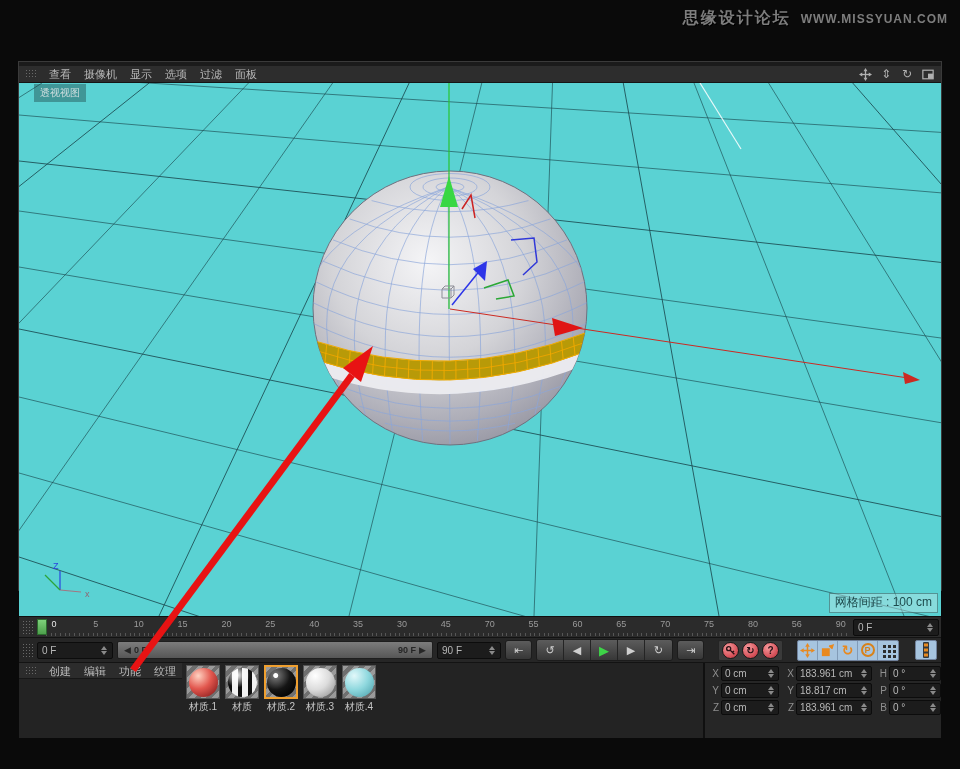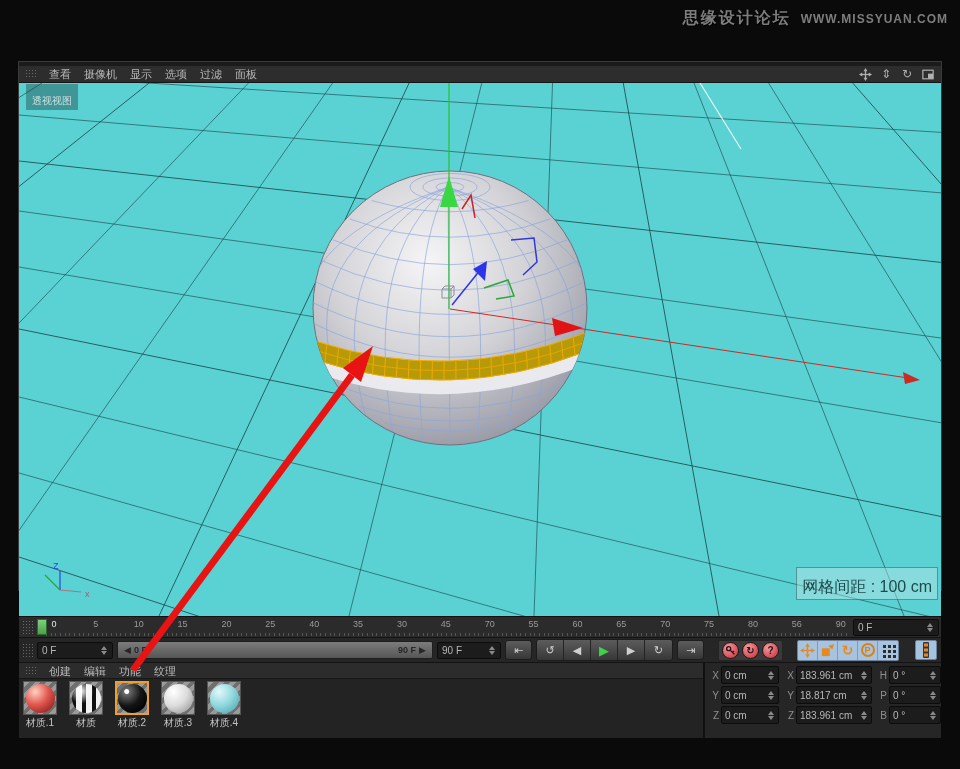--- a/index.html
+++ b/index.html
@@ -26,24 +26,24 @@
   .vp-menubar { height:17px; background:#2d2d2d; border-bottom:1px solid #151515;
     display:flex; align-items:center; gap:13px; padding:0 6px; position:relative; }
   .menu-item { font-size:11px; color:#b8b8b8; cursor:default; line-height:16px; }
   .vp-tools { position:absolute; right:6px; top:1px; display:flex; gap:7px; align-items:center; }
   .vpt { width:14px; height:14px; display:flex; align-items:center; justify-content:center;
     color:#b0b0b0; font-size:12px; line-height:14px; }
 
   
   .viewport { position:relative; width:922px; height:533px; background:#5ad2d3; overflow:hidden; }
   .viewport svg.scene { position:absolute; left:0; top:0; }
-  .view-label { position:absolute; left:7px; top:1px; background:rgba(25,60,62,.40);
-    color:#cfdedf; font-size:10px; padding:10px 6px 2px; }
-  .grid-label { position:absolute; right:3px; bottom:16px; background:rgba(190,230,230,.45);
-    border:1px solid rgba(20,60,60,.45); color:#1d4a4c; font-size:16px; padding:9px 5px 1px; }
+  .view-label { position:absolute; left:15px; top:1px; background:rgba(25,60,62,.40);
+    color:#cfdedf; font-size:10px; padding:2px 6px 2px; }
+  .grid-label { position:absolute; right:3px; bottom:3px; background:rgba(190,230,230,.45);
+    border:1px solid rgba(20,60,60,.45); color:#1d4a4c; font-size:12px; padding:0 5px 1px; }
 
   
   .ruler-row { height:21px; background:#2b2b2b; border-top:1px solid #101010;
     display:flex; align-items:center; padding:0 2px 0 3px; gap:3px; }
   .ruler { position:relative; flex:1; height:19px; background:#2b2b2b; }
   .ticks { position:absolute; left:14px; right:4px; top:1px; display:flex;
     justify-content:space-between; font-size:9px; color:#9a9a9a; }
   .ticks span { min-width:8px; text-align:center; }
   .ticks span.first { color:#e8e8e8; }
   .ruler::after { content:""; position:absolute; left:10px; right:2px; bottom:1px; height:3px;
@@ -92,24 +92,24 @@
     color:#d8821a; font-size:9px; font-weight:bold; display:flex; align-items:center; justify-content:center; }
   .tg.rotate { color:#e8891f; font-size:14px; font-weight:bold; }
   .pla-dots { width:15px; height:15px;
     background-image:radial-gradient(#2d2d2d 1.7px, transparent 1.9px);
     background-size:5px 5px; background-position:1px 1px; }
   .key-tile { margin-left:12px; width:22px; height:20px; background:#a6c4df;
     border:1px solid #70819b; border-radius:2px; display:flex; align-items:center; justify-content:center; }
 
   
   .bottom-row { height:76px; display:flex; gap:2px; background:#101010; border-top:1px solid #131313; }
-  .materials-panel { flex:1; background:#232323; display:flex; flex-direction:column; }
+  .materials-panel { flex:1; background:#232323; display:flex; }
   .mat-menubar { height:16px; background:#2c2c2c; border-bottom:1px solid #171717;
     display:flex; align-items:center; gap:13px; padding:0 6px; }
-  .mat-list { flex:1; display:flex; gap:8px; padding:2px 2px; }
+  .mat-list { flex:1; display:flex; gap:1px; padding:2px 2px; }
   .mat-tile { width:38px; display:flex; flex-direction:column; align-items:center; }
   .thumb { width:34px; height:34px; border:1px solid #555;
     background:repeating-linear-gradient(135deg,#9a9a9a 0 4px,#6f6f6f 4px 8px);
     display:flex; align-items:center; justify-content:center; }
   .mat-tile.selected .thumb { border:2px solid #ef9f2f; }
   .ball { width:29px; height:29px; border-radius:50%; }
   .ball.red  { background:radial-gradient(circle at 32% 27%, #ffd2c2, #e2574e 45%, #8e1f1f 88%); }
   .ball.stripe { background:
       radial-gradient(circle at 32% 25%, rgba(255,255,255,.95), rgba(255,255,255,0) 42%),
       repeating-linear-gradient(90deg,#101010 0 4px,#f2f2f2 4px 10px); }
@@ -120,21 +120,21 @@
 
   .coord-panel { width:236px; background:#262626; display:flex; flex-direction:column; }
   .coord-head { height:16px; background:#2c2c2c; border-bottom:1px solid #171717;
     display:grid; grid-template-columns:14px 56px 13px 76px 13px 50px; gap:2px;
     align-items:center; padding:0 4px; }
   .coord-head .handle { margin-left:1px; }
   .coord-head .hd { font-size:11px; color:#b0b0b0; }
   .coord-grid { display:grid; grid-template-columns:10px 58px 13px 76px 13px 52px;
     gap:2px 2px; padding:3px 4px; align-items:center; }
   .ax-label { font-size:10px; color:#8f8f8f; text-align:right; }
-  .coord-grid .field { height:15px; font-size:10px; padding:8px 3px; }
+  .coord-grid .field { height:15px; font-size:10px; padding:0 3px; }
 
   .annotation { position:absolute; left:0; top:0; z-index:60; pointer-events:none; }
 </style>
 </head>
 <body>
 
 <div class="page">
 
   <div class="watermark">
     <span class="wm-brand">思缘设计论坛</span>

